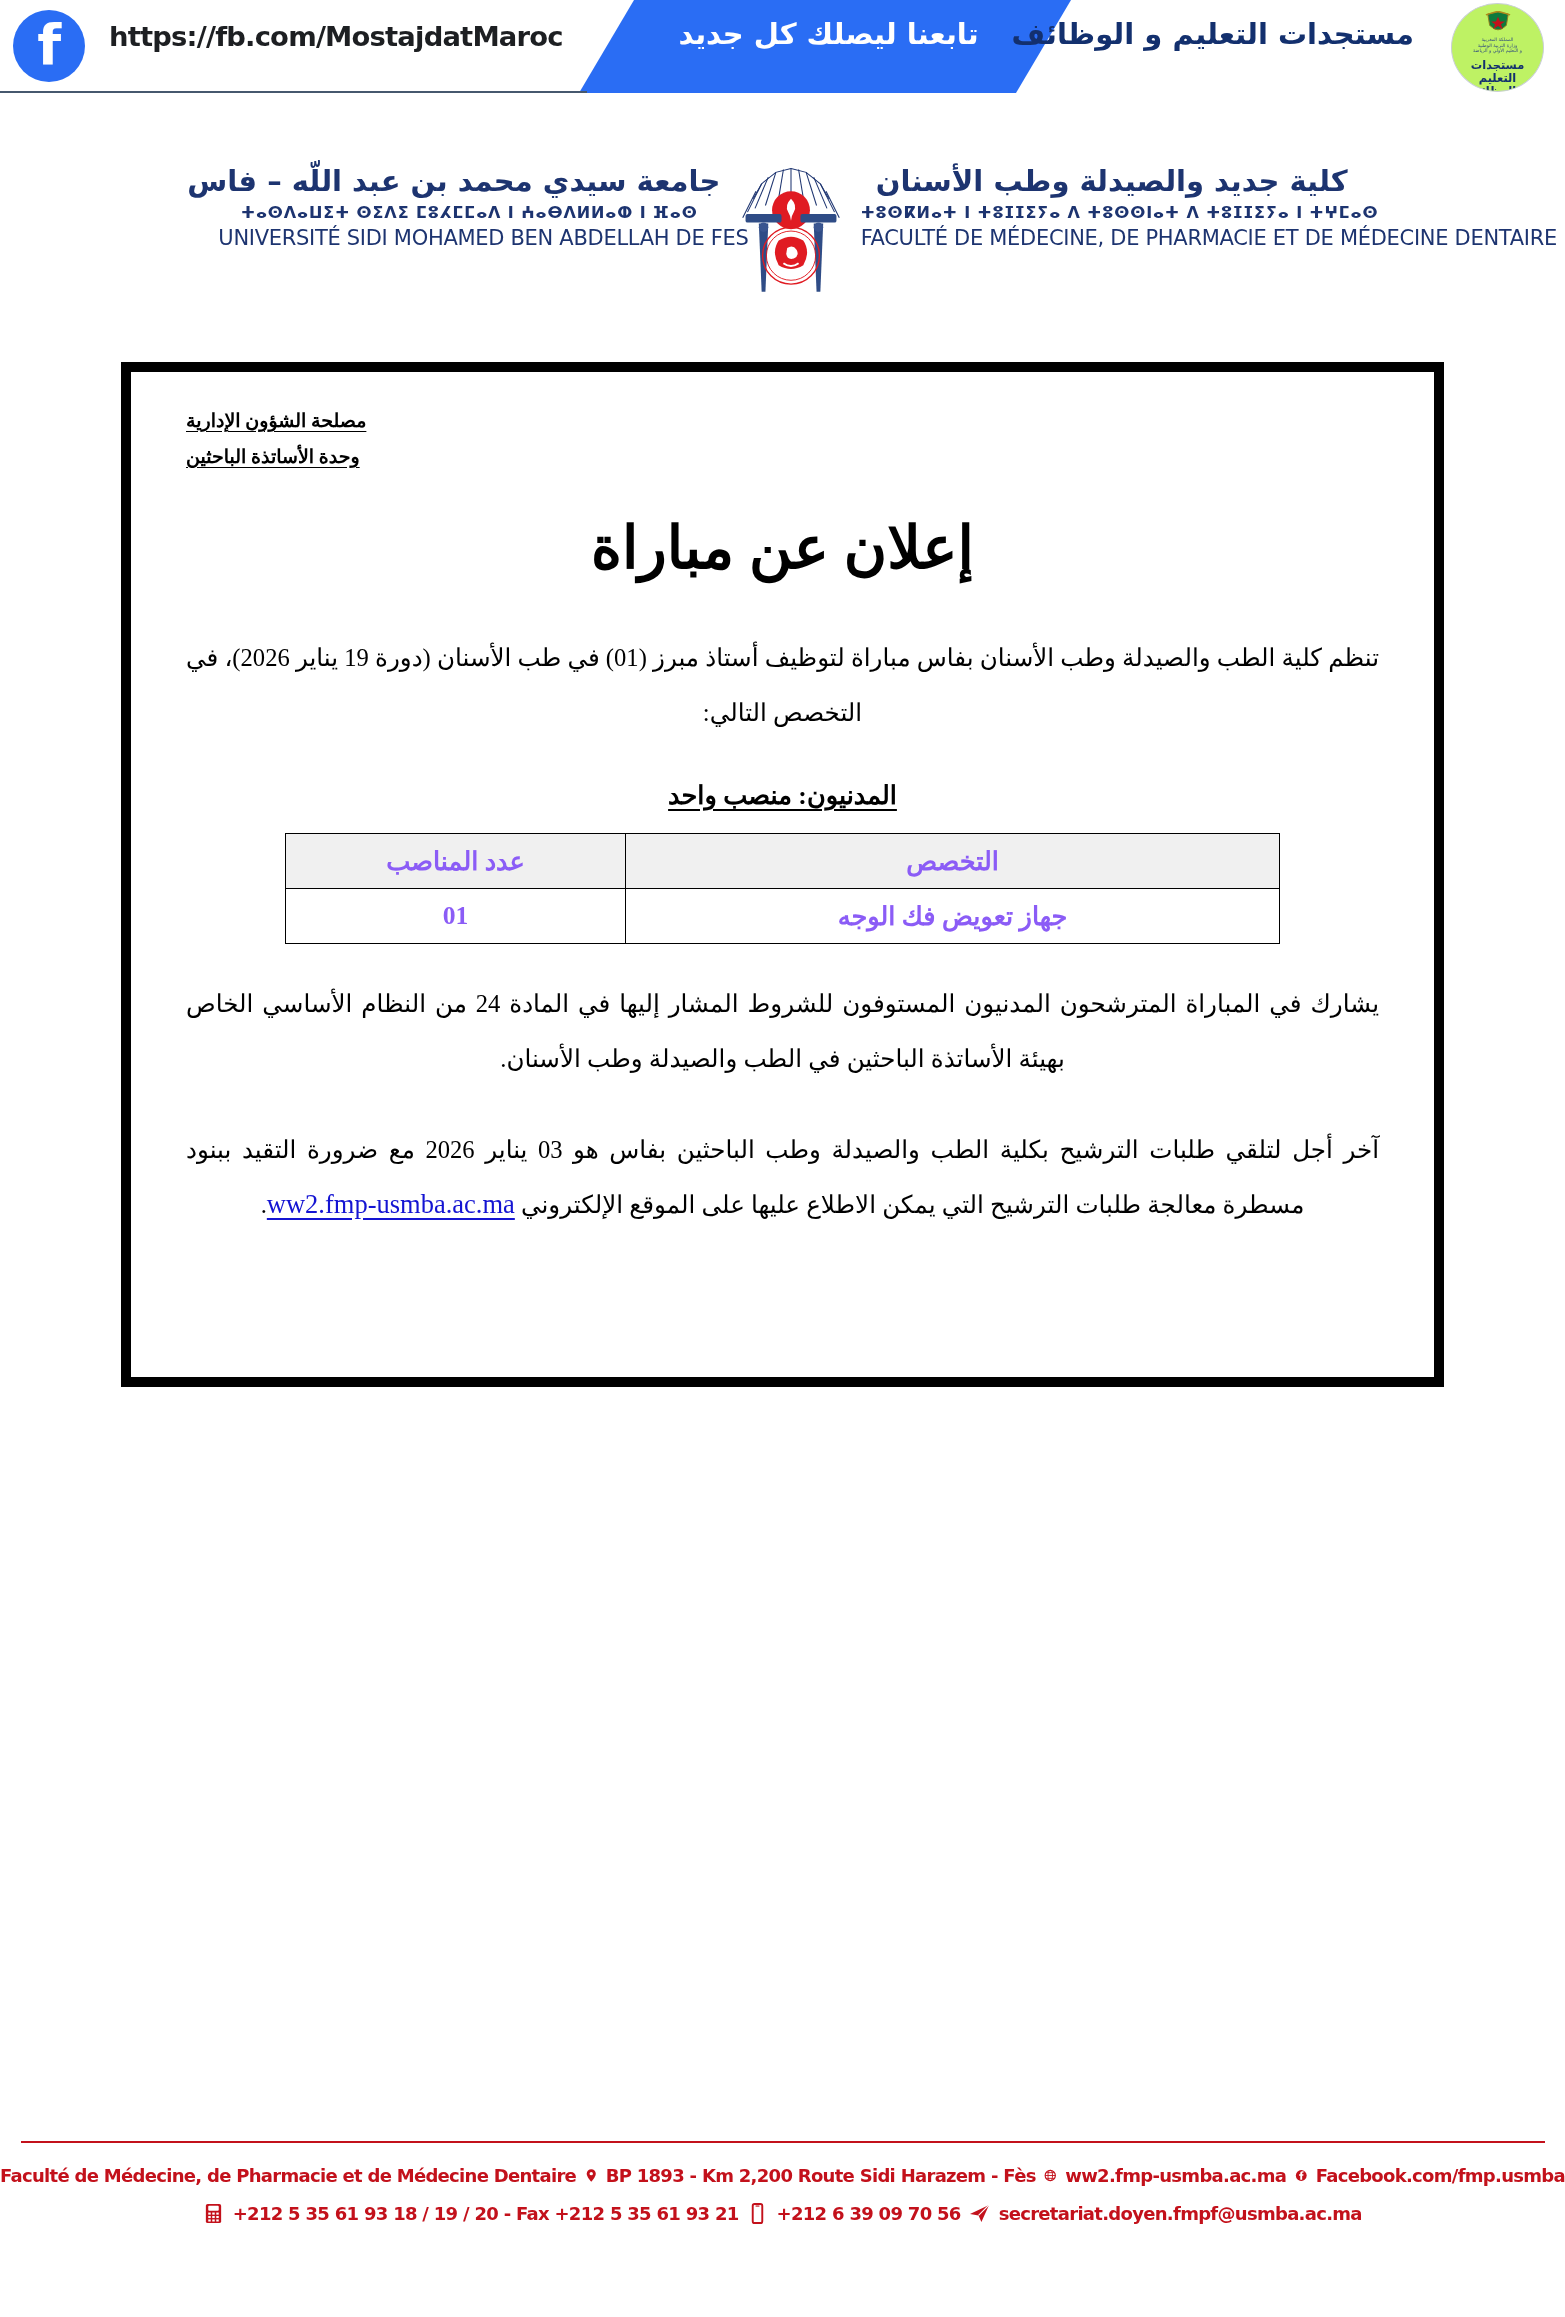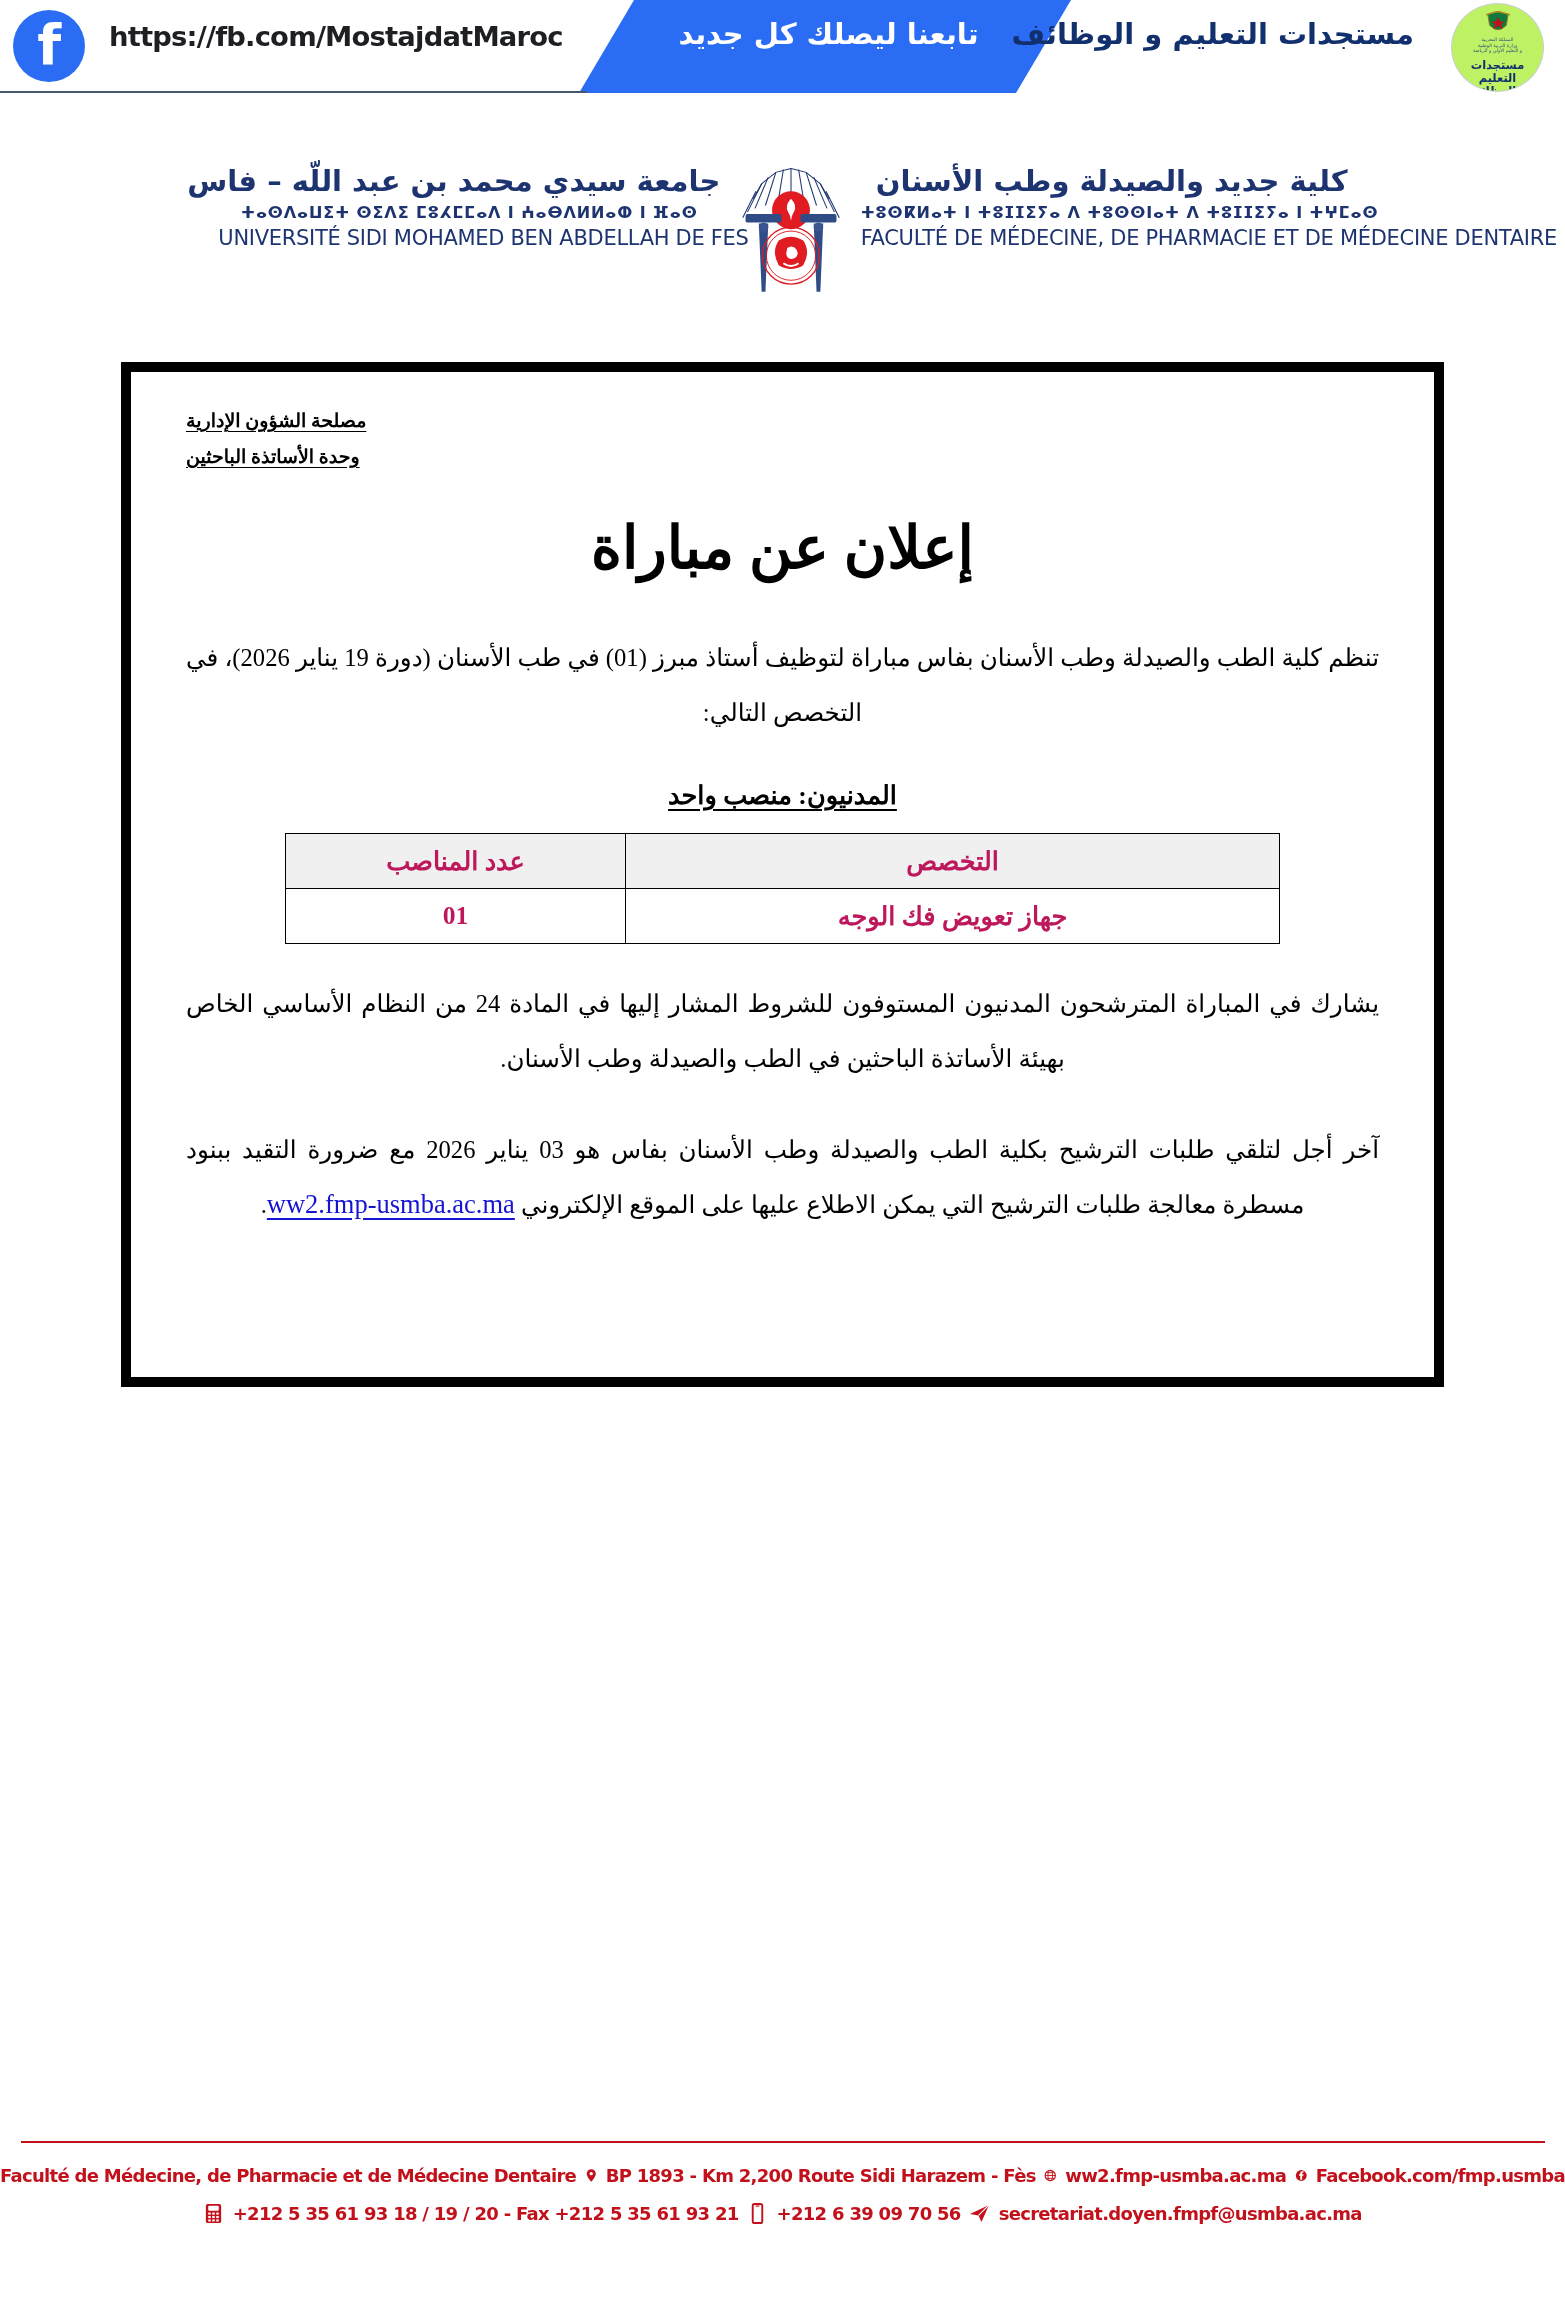--- a/index.html
+++ b/index.html
@@ -263,21 +263,21 @@
     border-collapse: collapse;
     direction: rtl;
     table-layout: fixed;
   }
   table.posts th, table.posts td {
     border: 1.9px solid #000000;
     text-align: center;
     font-family: "Liberation Serif", serif;
     font-weight: 700;
     font-size: 25.6px;
-    color: #be185d;
+    color: #8b5cf6;
     height: 54px;
     padding: 0;
   }
   table.posts thead th { background: #f0f0f0; }
   table.posts tbody td { background: #ffffff; }
   .col-spec { width: 653px; }
   .col-count { width: 339px; }
 
   .para-last { margin-top: 36px; }
 
@@ -439,21 +439,21 @@
         <tr>
           <td class="col-spec">جهاز تعويض فك الوجه</td>
           <td class="col-count">01</td>
         </tr>
       </tbody>
     </table>
 
     <div class="para">يشارك في المباراة المترشحون المدنيون المستوفون للشروط المشار إليها في المادة 24 من النظام الأساسي الخاص بهيئة الأساتذة الباحثين في الطب والصيدلة وطب الأسنان.</div>
 
     <div class="para para-last">
-      <span>آخر أجل لتلقي طلبات الترشيح بكلية الطب والصيدلة وطب الأسنان بفاس هو </span><b>03 يناير 2026</b><span> مع ضرورة التقيد ببنود مسطرة معالجة طلبات الترشيح التي يمكن الاطلاع عليها على الموقع الإلكتروني </span><a class="doc-link" href="#">ww2.fmp-usmba.ac.ma</a><span>.</span>
+      <span>آخر أجل لتلقي طلبات الترشيح بكلية الطب والصيدلة وطب الباحثين بفاس هو </span><b>03 يناير 2026</b><span> مع ضرورة التقيد ببنود مسطرة معالجة طلبات الترشيح التي يمكن الاطلاع عليها على الموقع الإلكتروني </span><a class="doc-link" href="#">ww2.fmp-usmba.ac.ma</a><span>.</span>
     </div>
 
   </div>
 </div>
 
 <div class="footer">
   <div class="footer-rule"></div>
 
   <div class="footer-row footer-row-1">
     <span class="seg">Faculté de Médecine, de Pharmacie et de Médecine Dentaire</span>

